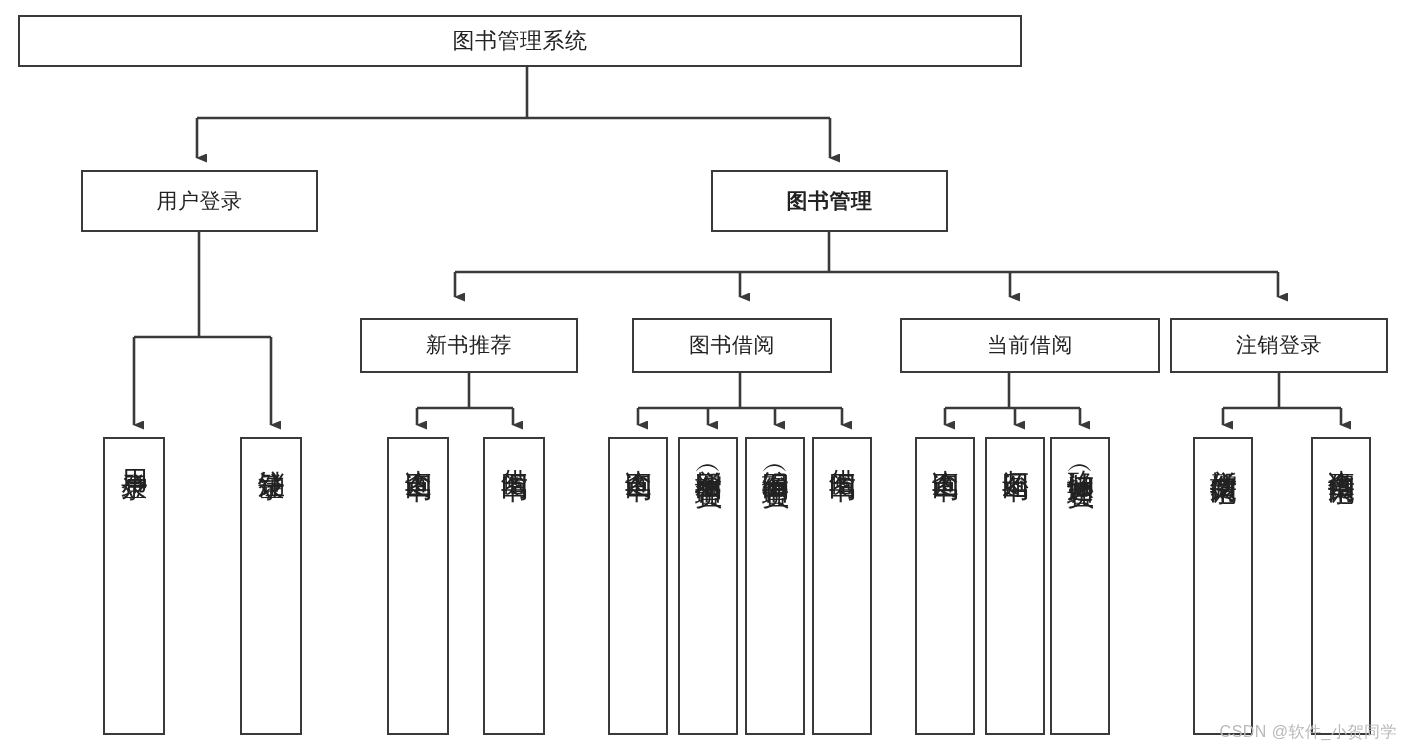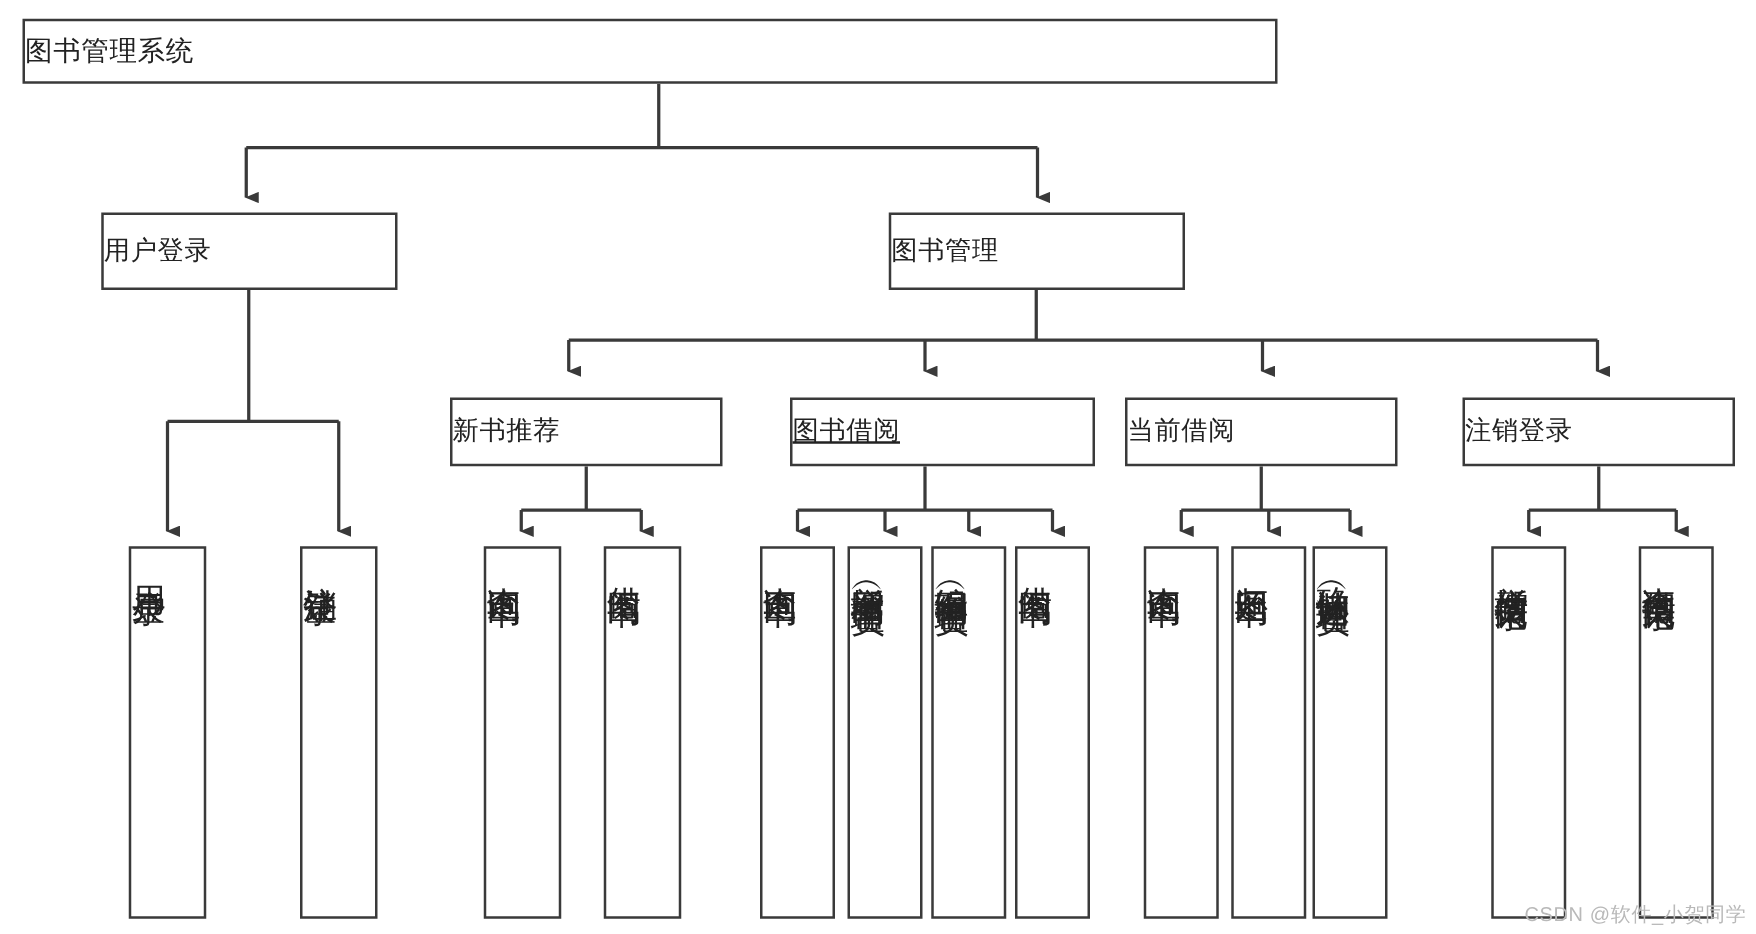--- a/index.html
+++ b/index.html
@@ -10,20 +10,21 @@
   }
   #diagram-root{position:relative;width:1405px;height:747px;background:#fff;}
   svg#wires{position:absolute;left:0;top:0;width:1405px;height:747px;}
   .node{
     position:absolute;
     box-sizing:border-box;
     border:2.5px solid #3a3a3a;
     background:#ffffff;
     display:flex;
     align-items:center;
+    justify-content:center;
     color:#222;
   }
   .node .label{
     text-align:center;
     line-height:1.05;
     white-space:pre;
     letter-spacing:0.5px;
   }
   .node.horiz .label{
     font-size:21px;
@@ -102,31 +103,31 @@
     </g>
   </svg>
 
   <div class="node horiz root" style="left:18px;top:15px;width:1004px;height:52px;">
     <span class="label">图书管理系统</span>
   </div>
 
   <div class="node horiz" style="left:81px;top:170px;width:237px;height:62px;">
     <span class="label">用户登录</span>
   </div>
-  <div class="node horiz" style="left:711px;top:170px;width:237px;height:62px;">
+  <div class="node horiz" style="left:711px;top:170px;width:237px;height:62px;font-weight:bold;">
     <span class="label">图书管理</span>
   </div>
 
   <div class="node horiz" style="left:360px;top:318px;width:218px;height:55px;">
     <span class="label">新书推荐</span>
   </div>
-  <div class="node horiz" style="left:632px;top:318px;width:244px;height:55px;text-decoration:underline;">
+  <div class="node horiz" style="left:632px;top:318px;width:200px;height:55px;">
     <span class="label">图书借阅</span>
   </div>
-  <div class="node horiz" style="left:900px;top:318px;width:218px;height:55px;">
+  <div class="node horiz" style="left:900px;top:318px;width:260px;height:55px;">
     <span class="label">当前借阅</span>
   </div>
   <div class="node horiz" style="left:1170px;top:318px;width:218px;height:55px;">
     <span class="label">注销登录</span>
   </div>
 
   <div class="node vert" style="left:103px;top:437px;width:62px;height:298px;">
     <span class="label">用户登录</span>
   </div>
   <div class="node vert" style="left:240px;top:437px;width:62px;height:298px;">

